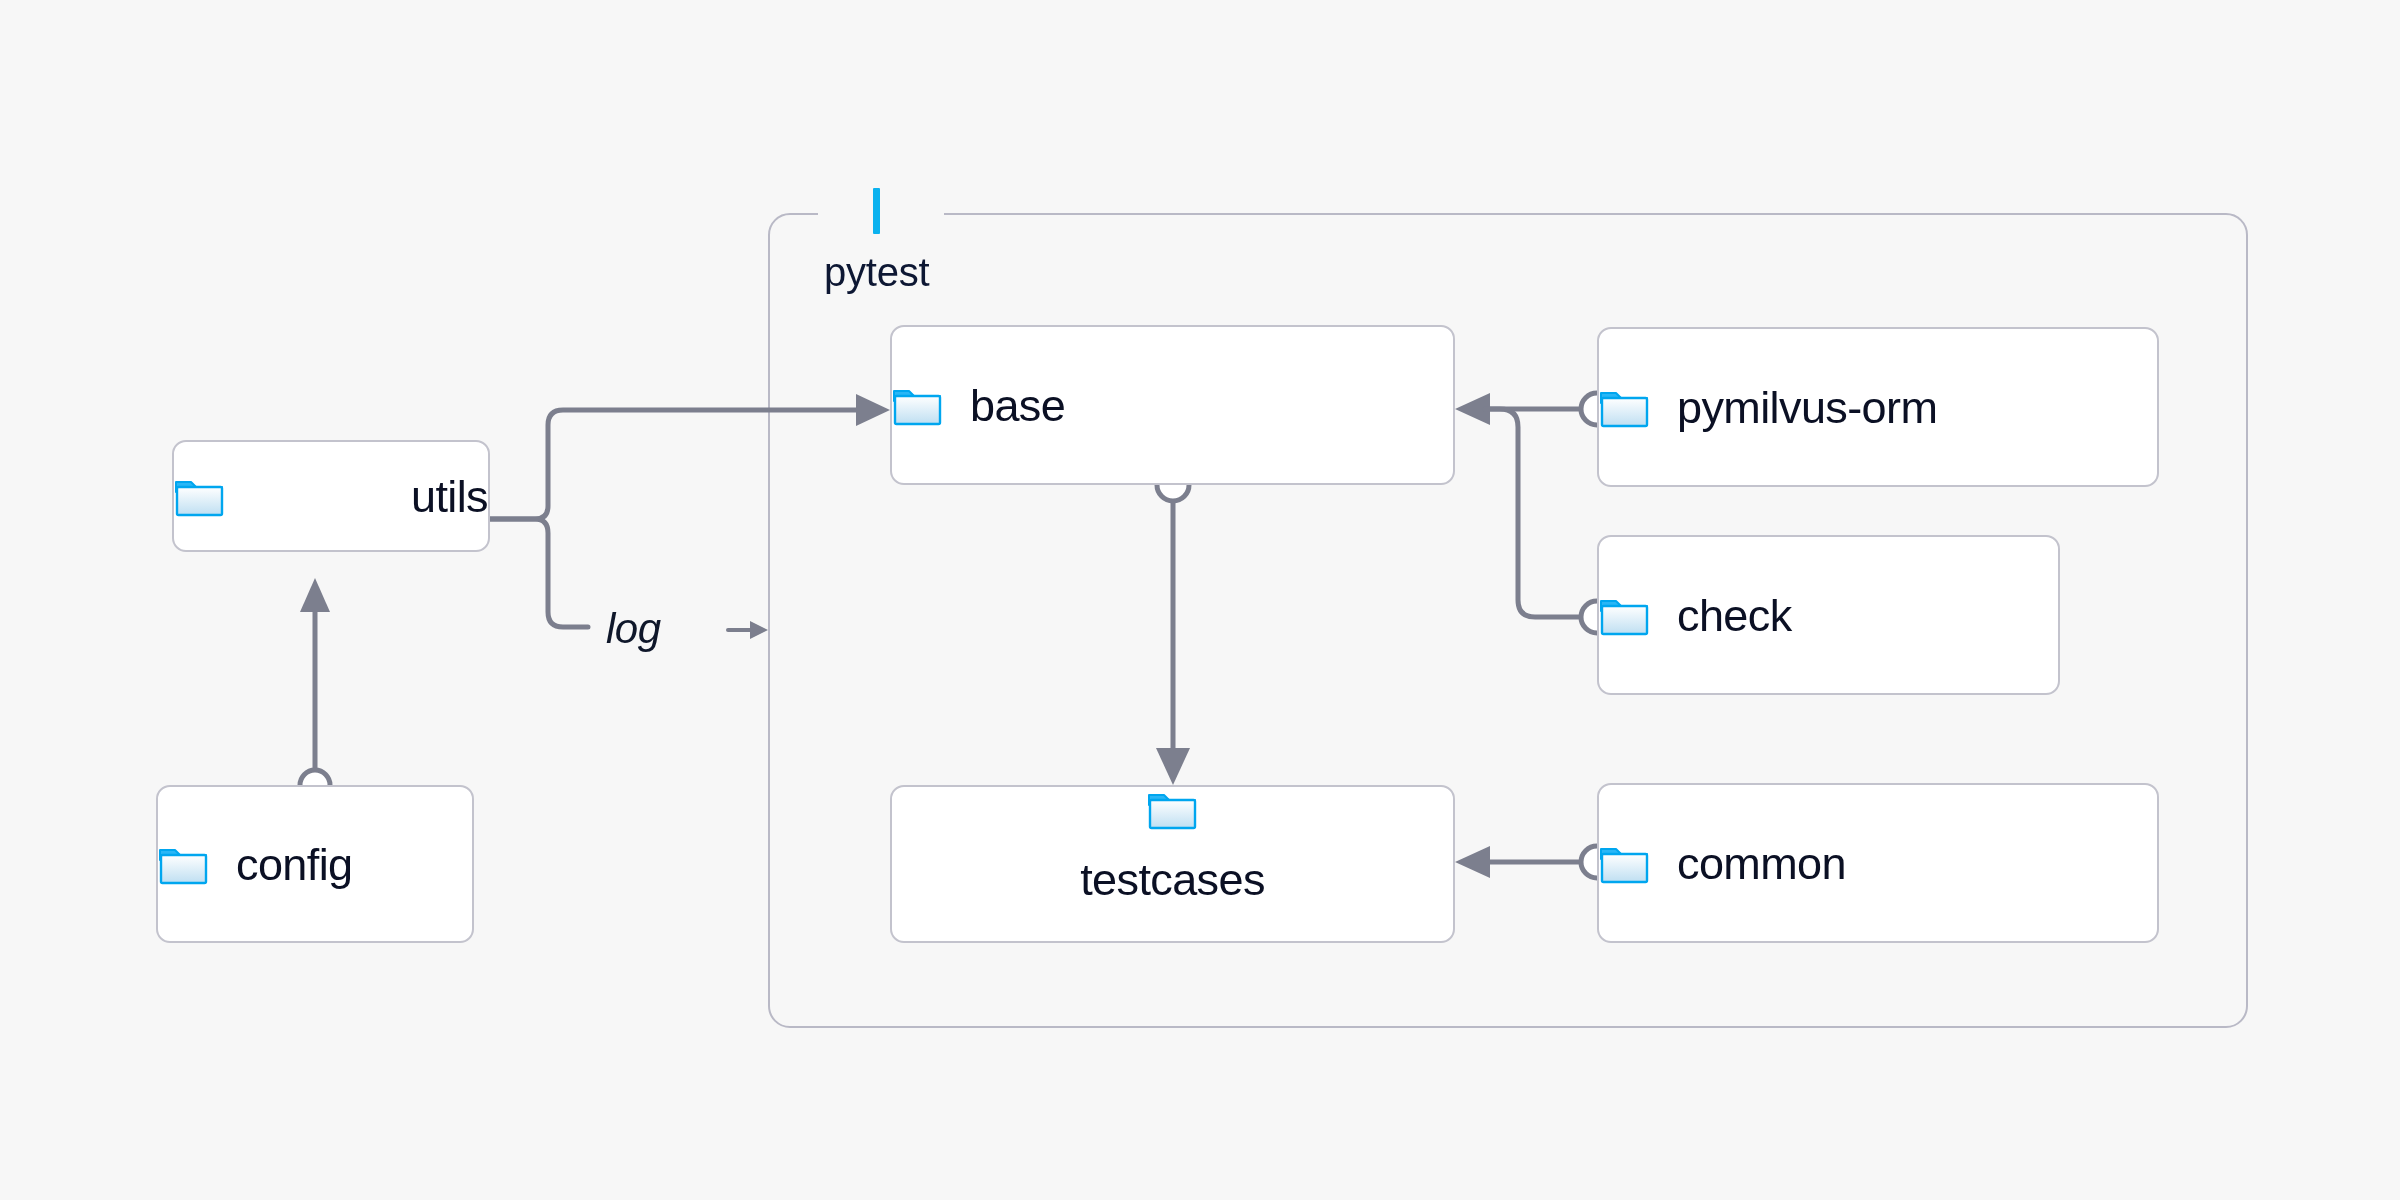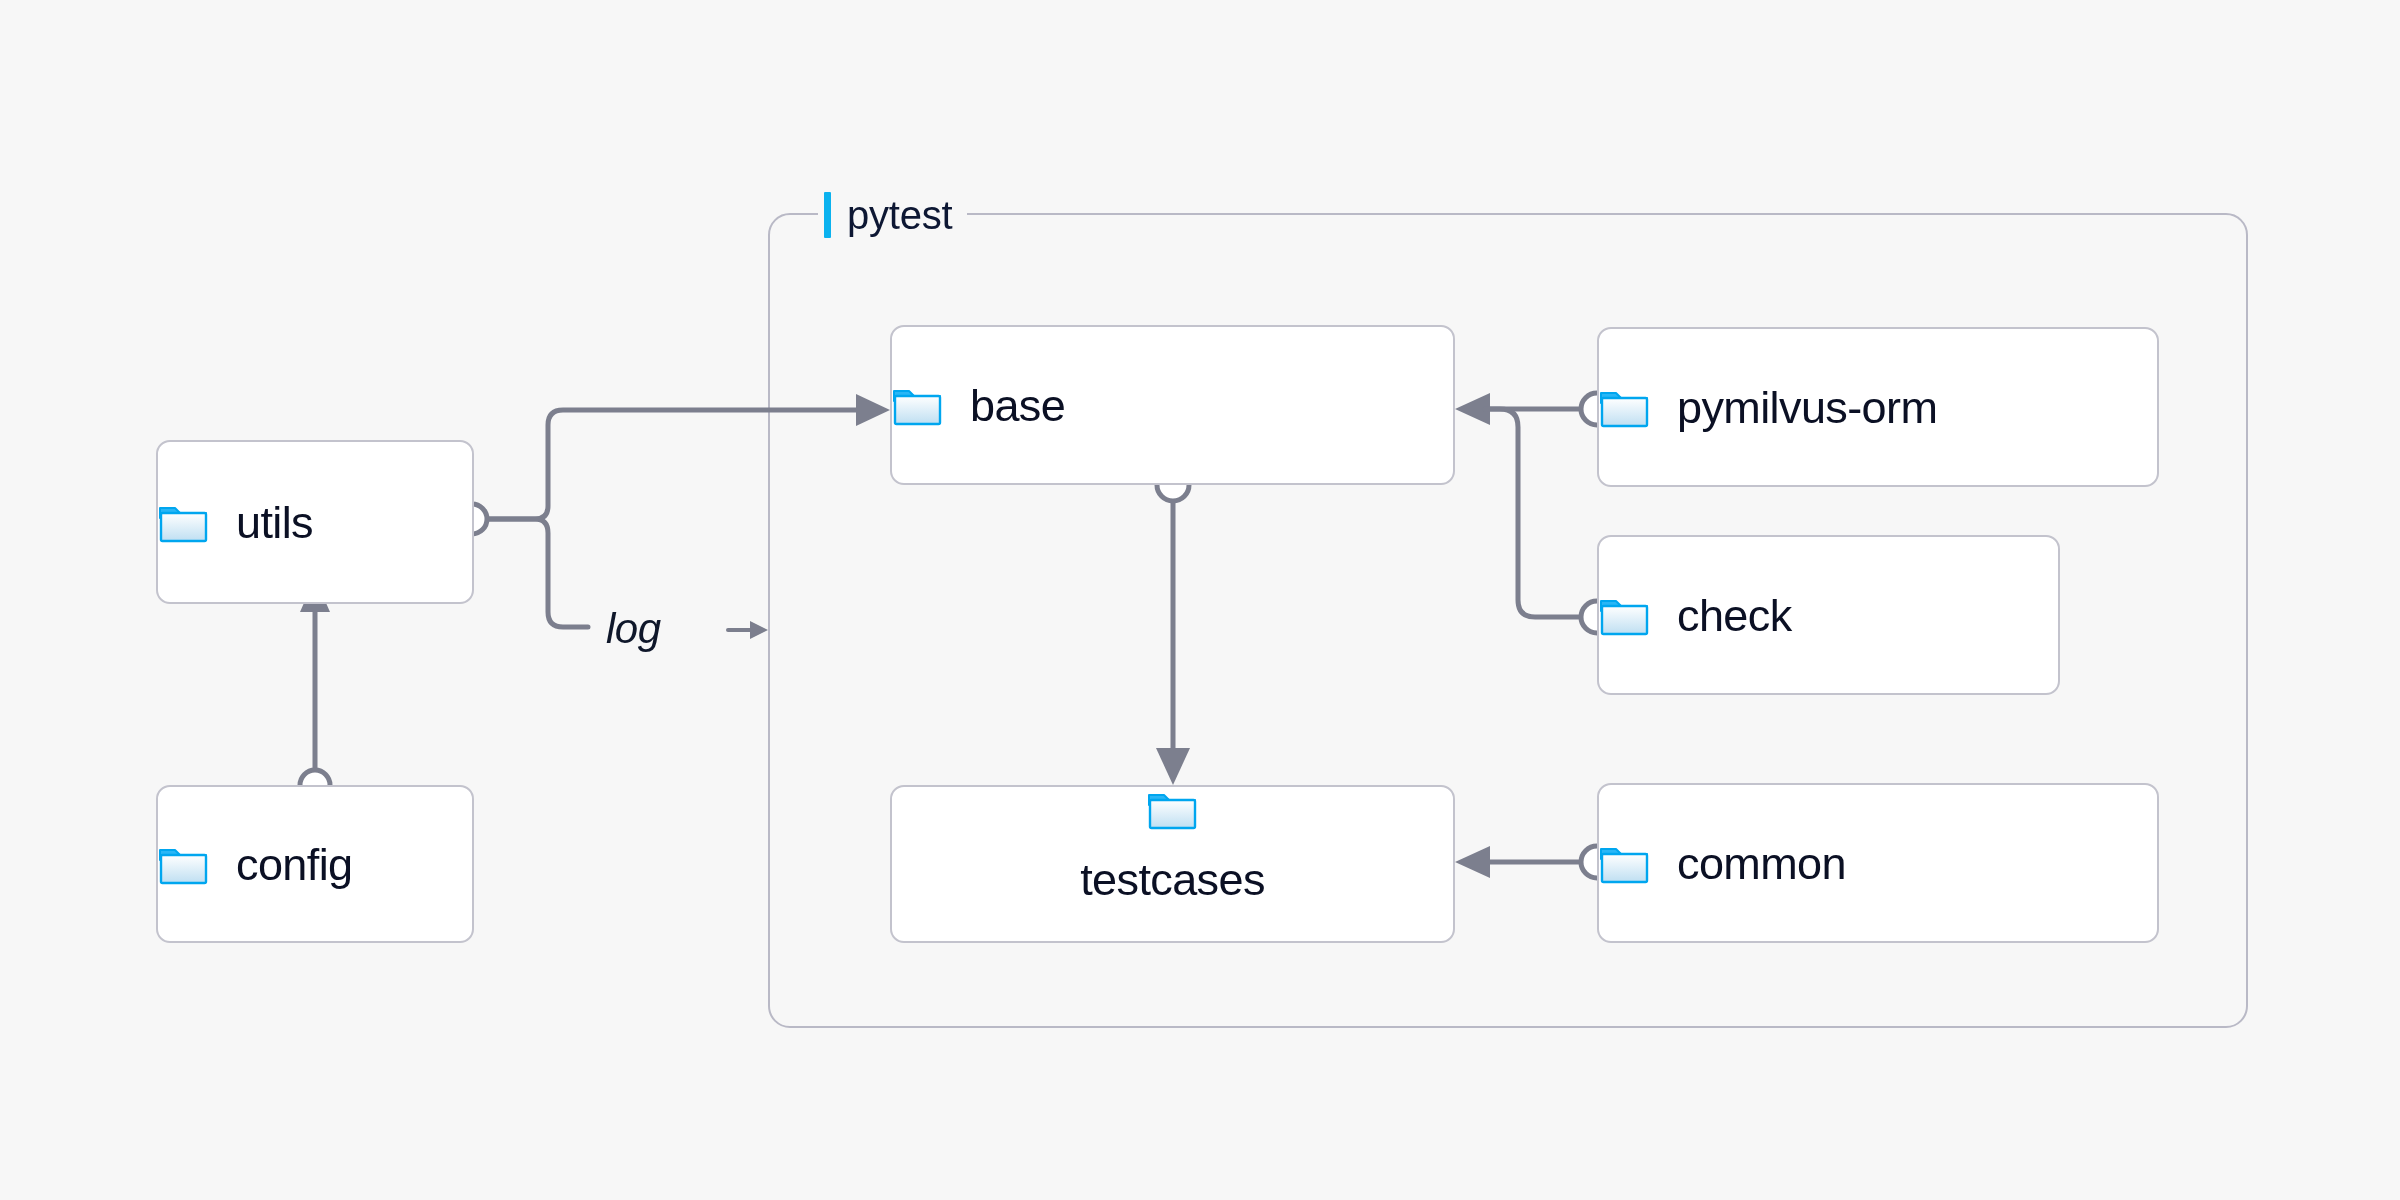--- a/index.html
+++ b/index.html
@@ -119,21 +119,21 @@
     font-style: italic;
   }
 </style>
 </head>
 <body>
 
 <div id="canvas">
 
   <div class="group-box" style="left:768px; top:213px; width:1480px; height:815px;"></div>
 
-  <div class="group-label" style="left:818px; top:188px;">
+  <div class="group-label" style="left:818px; top:188px;flex-direction:column;">
     <span class="group-accent"></span>
     <span class="group-label-text">pytest</span>
   </div>
 
   <svg id="wires" viewBox="0 0 2400 1200" xmlns="http://www.w3.org/2000/svg">
 
     <g>
       <path class="wire" d="M 315 770 L 315 605"></path>
       <polygon class="arrowfill" points="315,578 300,612 330,612"></polygon>
       <circle class="port" cx="315" cy="785" r="15"></circle>
@@ -172,21 +172,21 @@
 
     <g>
       <path class="wire" d="M 1581 862 L 1485 862"></path>
       <polygon class="arrowfill" points="1455,862 1490,846 1490,878"></polygon>
       <circle class="port" cx="1597" cy="862" r="16"></circle>
     </g>
   </svg>
 
   <div class="edge-label" style="left:606px; top:608px;">log</div>
 
-  <div class="node" style="left:156px; top:440px; width:318px; height:164px;">
+  <div class="node" style="left:172px; top:440px; width:318px; height:112px;justify-content:space-between;">
     <svg class="folder-icon" viewBox="0 0 52 44">
       <defs>
         <linearGradient id="fg1" x1="0" y1="0" x2="0" y2="1">
           <stop offset="0%" stop-color="#ffffff"></stop>
           <stop offset="100%" stop-color="#bfdff2"></stop>
         </linearGradient>
       </defs>
       <path d="M2 8 h15 l5 5 h26 v5 H2 Z" fill="#29b6f6" stroke="#00a6ef" stroke-width="2" stroke-linejoin="round"></path>
       <rect x="3" y="13" width="45" height="28" rx="1.5" fill="url(#fg1)" stroke="#00a6ef" stroke-width="2.4"></rect>
     </svg>

